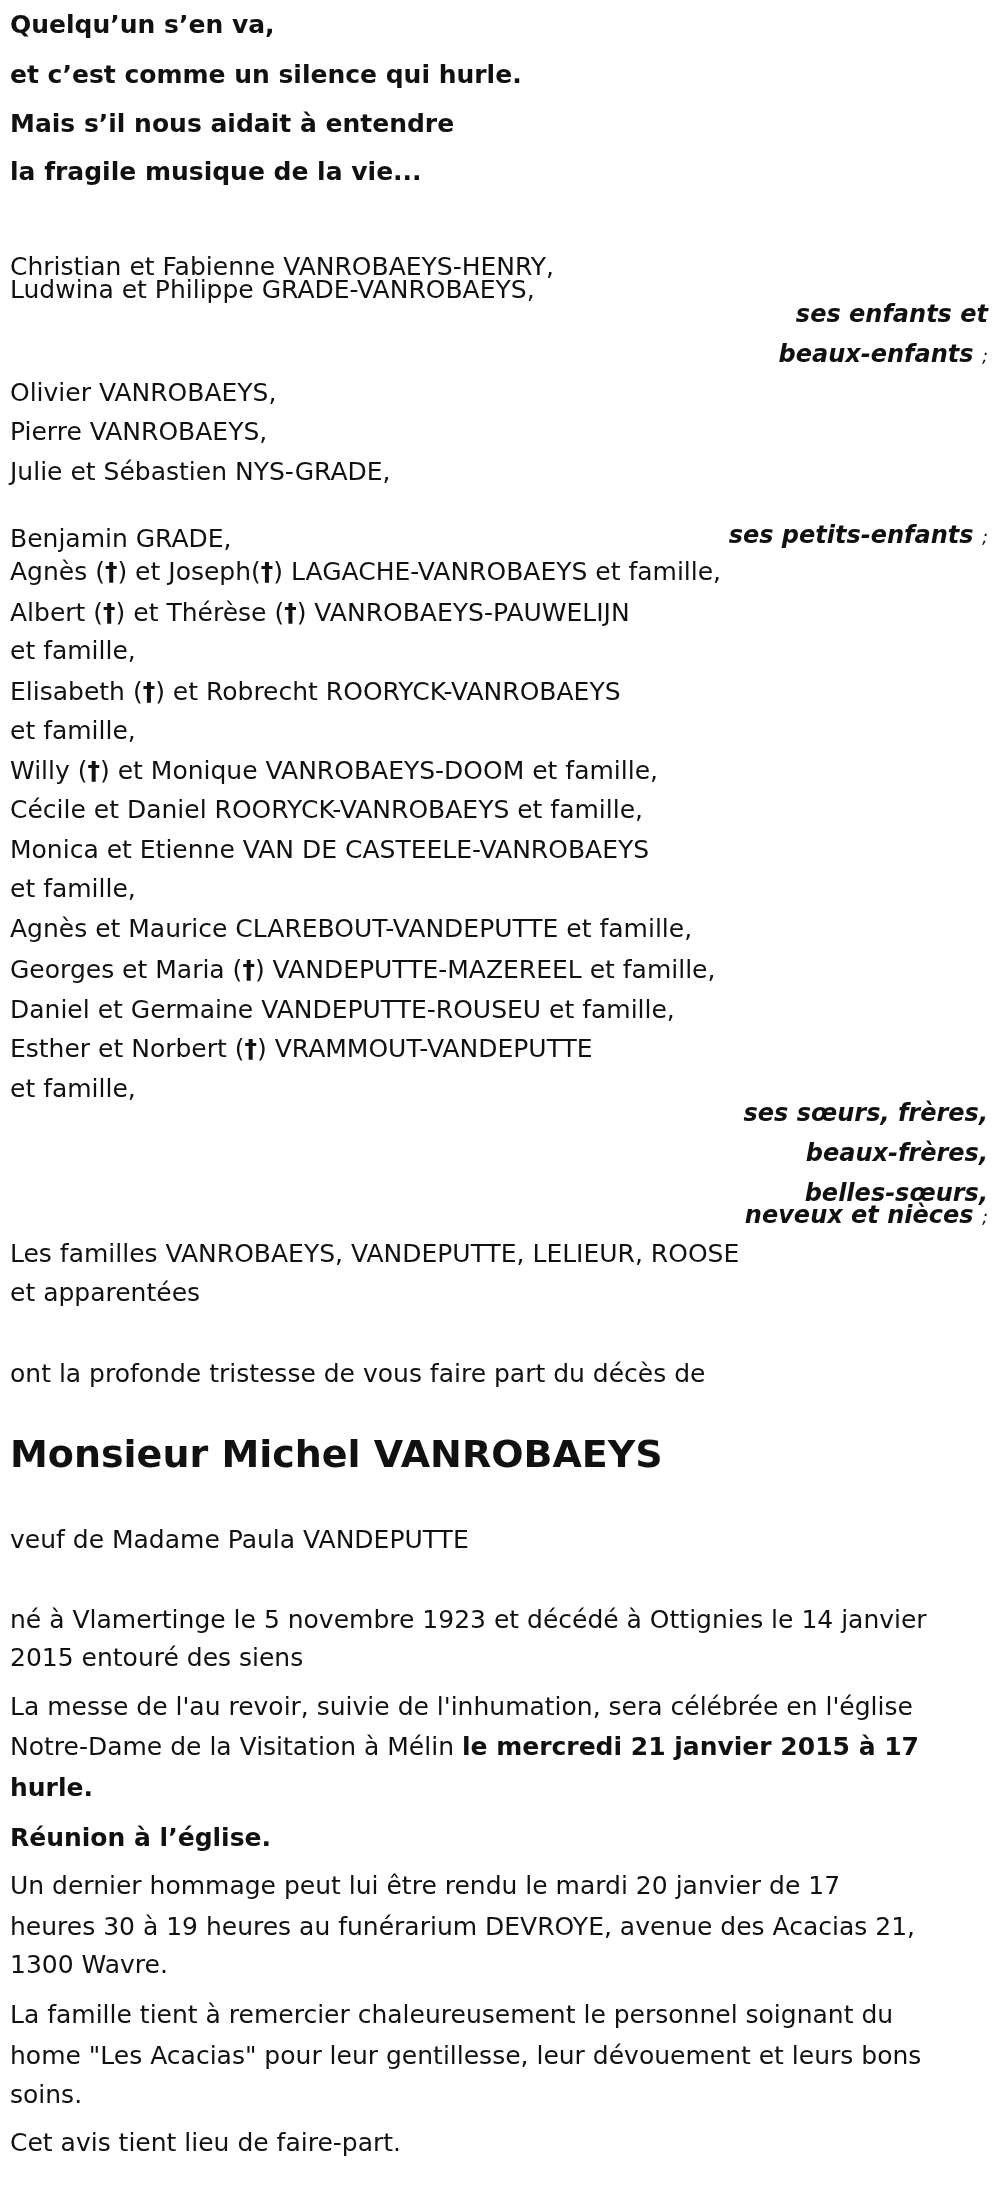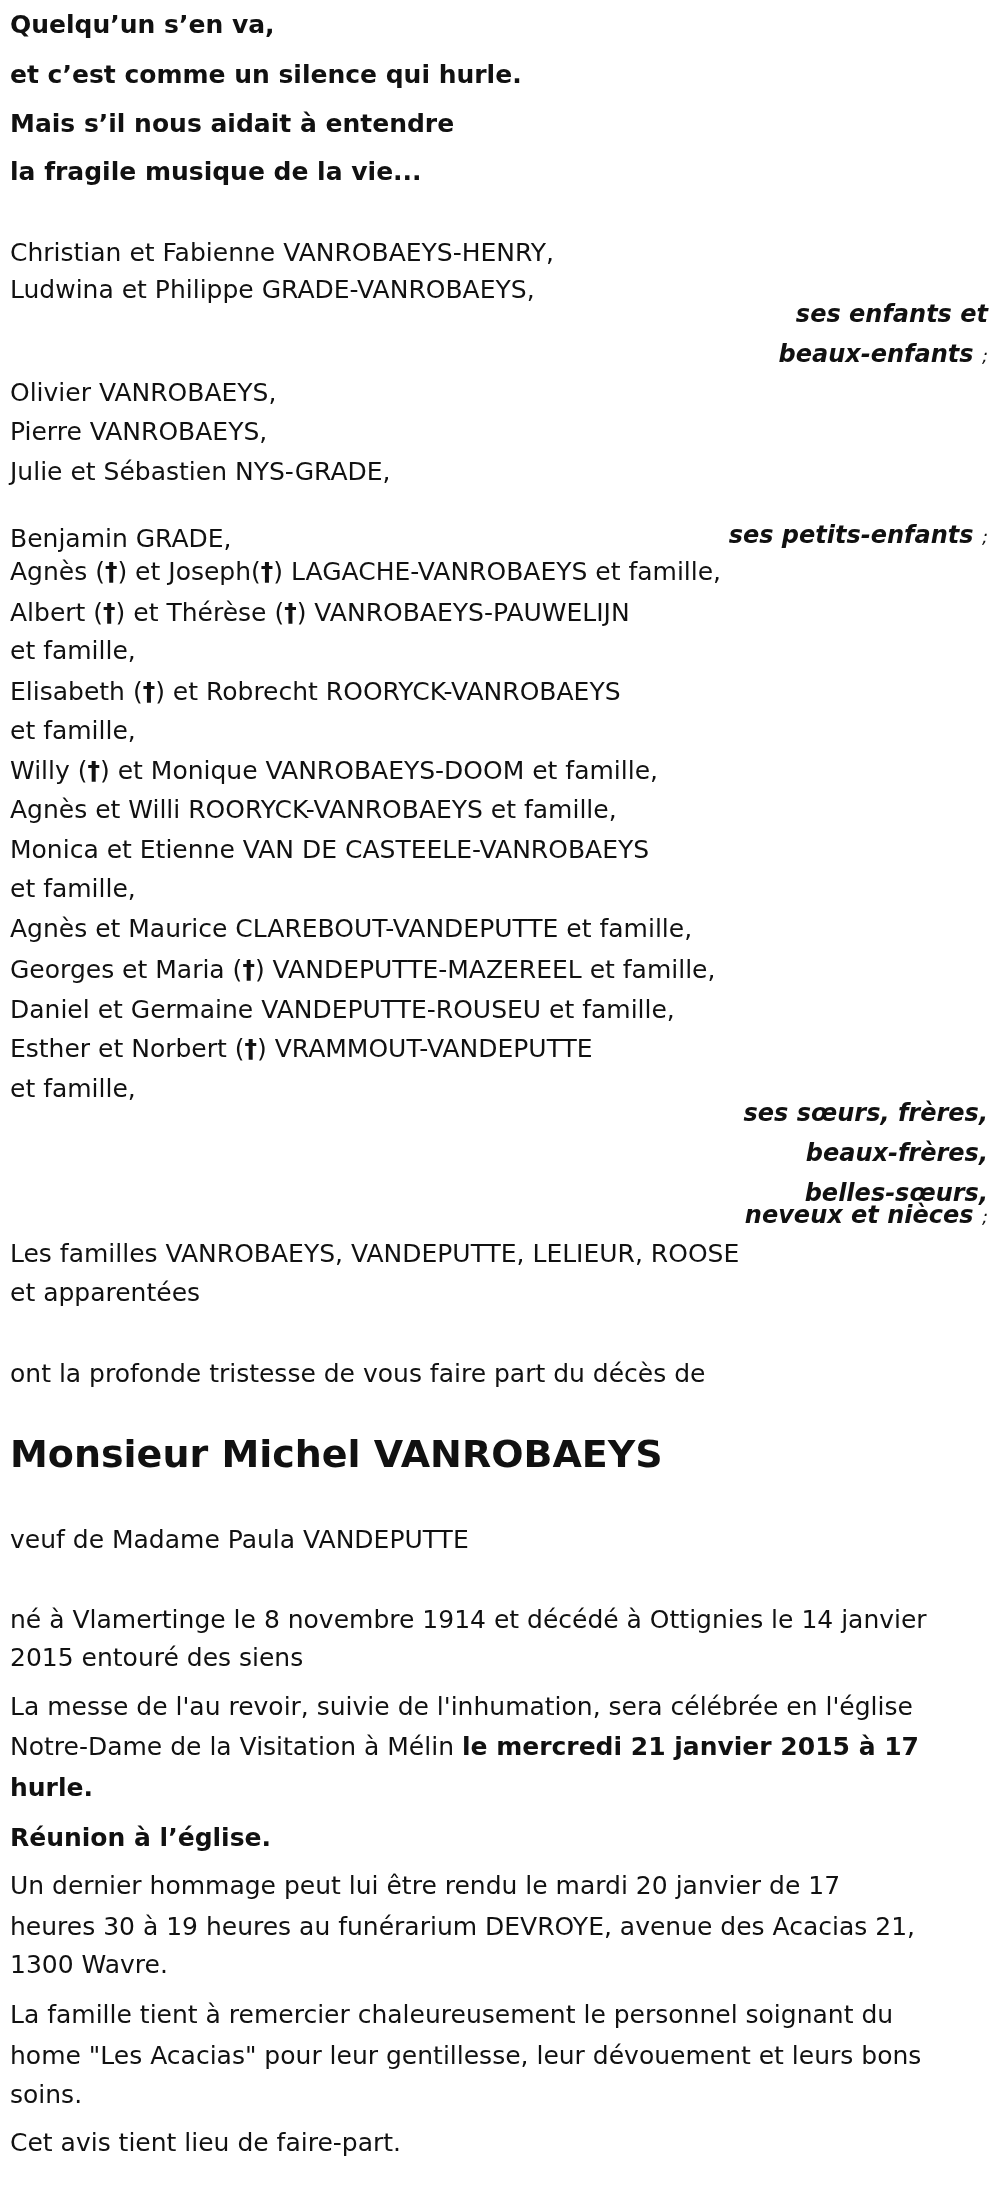--- a/index.html
+++ b/index.html
@@ -17,38 +17,38 @@
   .b { font-weight: bold; }
 </style>
 </head>
 <body>
 
 <div class="ln poem" style="top:10px">Quelqu’un s’en va,</div>
 <div class="ln poem" style="top:60px">et c’est comme un silence qui hurle.</div>
 <div class="ln poem" style="top:109px">Mais s’il nous aidait à entendre</div>
 <div class="ln poem" style="top:157px">la fragile musique de la vie...</div>
 
-<div class="ln" style="top:238px">Christian et Fabienne VANROBAEYS-HENRY,</div>
+<div class="ln" style="top:252px">Christian et Fabienne VANROBAEYS-HENRY,</div>
 <div class="ln" style="top:275px">Ludwina et Philippe GRADE-VANROBAEYS,</div>
 <div class="rel" style="top:300px"><span>ses enfants et</span></div>
 <div class="rel" style="top:340px"><span>beaux-enfants</span> <span class="semi">;</span></div>
 
 <div class="ln" style="top:378px">Olivier VANROBAEYS,</div>
 <div class="ln" style="top:417px">Pierre VANROBAEYS,</div>
 <div class="ln" style="top:457px">Julie et Sébastien NYS-GRADE,</div>
 <div class="ln" style="top:524px">Benjamin GRADE,</div>
 <div class="rel" style="top:521px"><span>ses petits-enfants</span> <span class="semi">;</span></div>
 
 <div class="ln" style="top:557px"><span>Agnès (</span><span class="dag">†</span><span>) et Joseph(</span><span class="dag">†</span><span>) LAGACHE-VANROBAEYS et famille,</span></div>
 <div class="ln" style="top:598px"><span>Albert (</span><span class="dag">†</span><span>) et Thérèse (</span><span class="dag">†</span><span>) VANROBAEYS-PAUWELIJN</span></div>
 <div class="ln" style="top:636px"><span>et famille,</span></div>
 <div class="ln" style="top:677px"><span>Elisabeth (</span><span class="dag">†</span><span>) et Robrecht ROORYCK-VANROBAEYS</span></div>
 <div class="ln" style="top:716px"><span>et famille,</span></div>
 <div class="ln" style="top:756px"><span>Willy (</span><span class="dag">†</span><span>) et Monique VANROBAEYS-DOOM et famille,</span></div>
-<div class="ln" style="top:795px"><span>Agnès et Willi ROORYCK-VANROBAEYS et famille,</span></div>
+<div class="ln" style="top:795px"><span>Cécile et Daniel ROORYCK-VANROBAEYS et famille,</span></div>
 <div class="ln" style="top:835px"><span>Monica et Etienne VAN DE CASTEELE-VANROBAEYS</span></div>
 <div class="ln" style="top:874px"><span>et famille,</span></div>
 <div class="ln" style="top:914px"><span>Agnès et Maurice CLAREBOUT-VANDEPUTTE et famille,</span></div>
 <div class="ln" style="top:955px"><span>Georges et Maria (</span><span class="dag">†</span><span>) VANDEPUTTE-MAZEREEL et famille,</span></div>
 <div class="ln" style="top:995px"><span>Daniel et Germaine VANDEPUTTE-ROUSEU et famille,</span></div>
 <div class="ln" style="top:1034px"><span>Esther et Norbert (</span><span class="dag">†</span><span>) VRAMMOUT-VANDEPUTTE</span></div>
 <div class="ln" style="top:1074px"><span>et famille,</span></div>
 
 <div class="rel" style="top:1099px"><span>ses sœurs, frères,</span></div>
 <div class="rel" style="top:1139px"><span>beaux-frères,</span></div>
@@ -57,21 +57,21 @@
 
 <div class="ln" style="top:1239px">Les familles VANROBAEYS, VANDEPUTTE, LELIEUR, ROOSE</div>
 <div class="ln" style="top:1278px">et apparentées</div>
 
 <div class="ln" style="top:1359px">ont la profonde tristesse de vous faire part du décès de</div>
 
 <div class="ln title" style="top:1432px">Monsieur Michel VANROBAEYS</div>
 
 <div class="ln" style="top:1525px">veuf de Madame Paula VANDEPUTTE</div>
 
-<div class="ln" style="top:1605px">né à Vlamertinge le 8 novembre 1914 et décédé à Ottignies le 14 janvier</div>
+<div class="ln" style="top:1605px">né à Vlamertinge le 5 novembre 1923 et décédé à Ottignies le 14 janvier</div>
 <div class="ln" style="top:1643px">2015 entouré des siens</div>
 
 <div class="ln" style="top:1692px">La messe de l'au revoir, suivie de l'inhumation, sera célébrée en l'église</div>
 <div class="ln" style="top:1732px"><span>Notre-Dame de la Visitation à Mélin </span><span class="b">le mercredi 21 janvier 2015 à 17</span></div>
 <div class="ln b" style="top:1773px">hurle.</div>
 
 <div class="ln b" style="top:1823px">Réunion à l’église.</div>
 
 <div class="ln" style="top:1871px">Un dernier hommage peut lui être rendu le mardi 20 janvier de 17</div>
 <div class="ln" style="top:1912px">heures 30 à 19 heures au funérarium DEVROYE, avenue des Acacias 21,</div>

